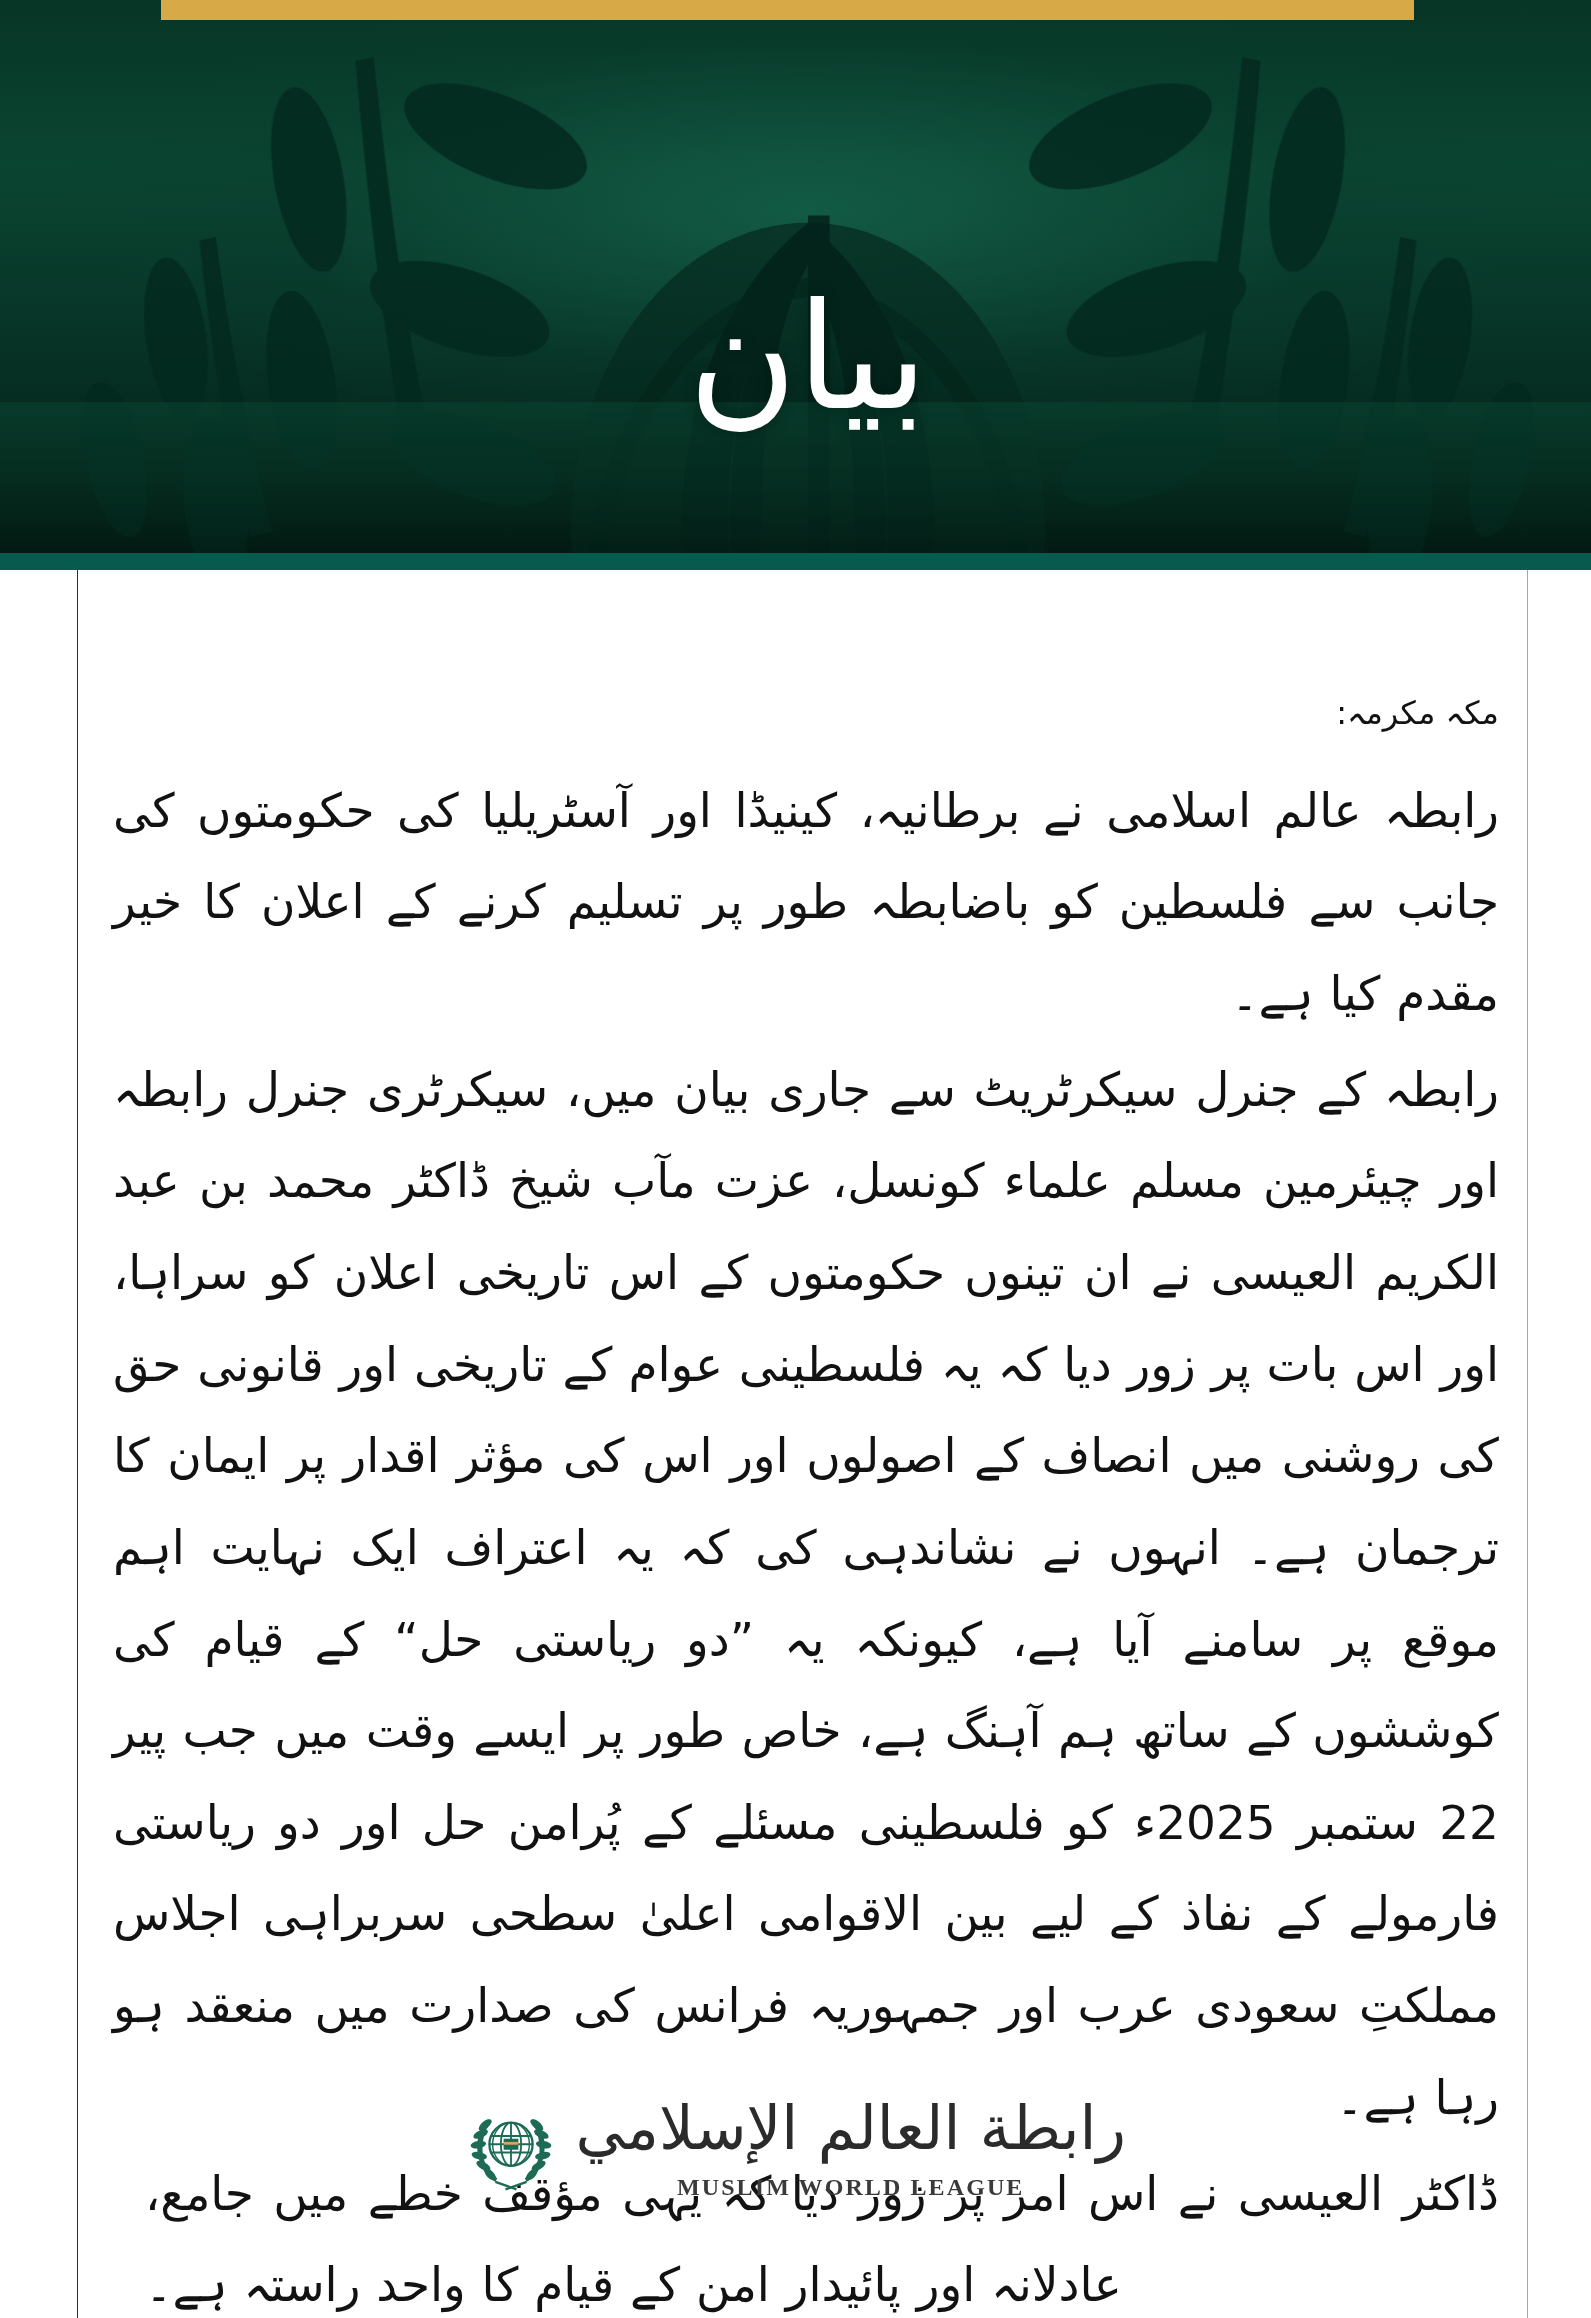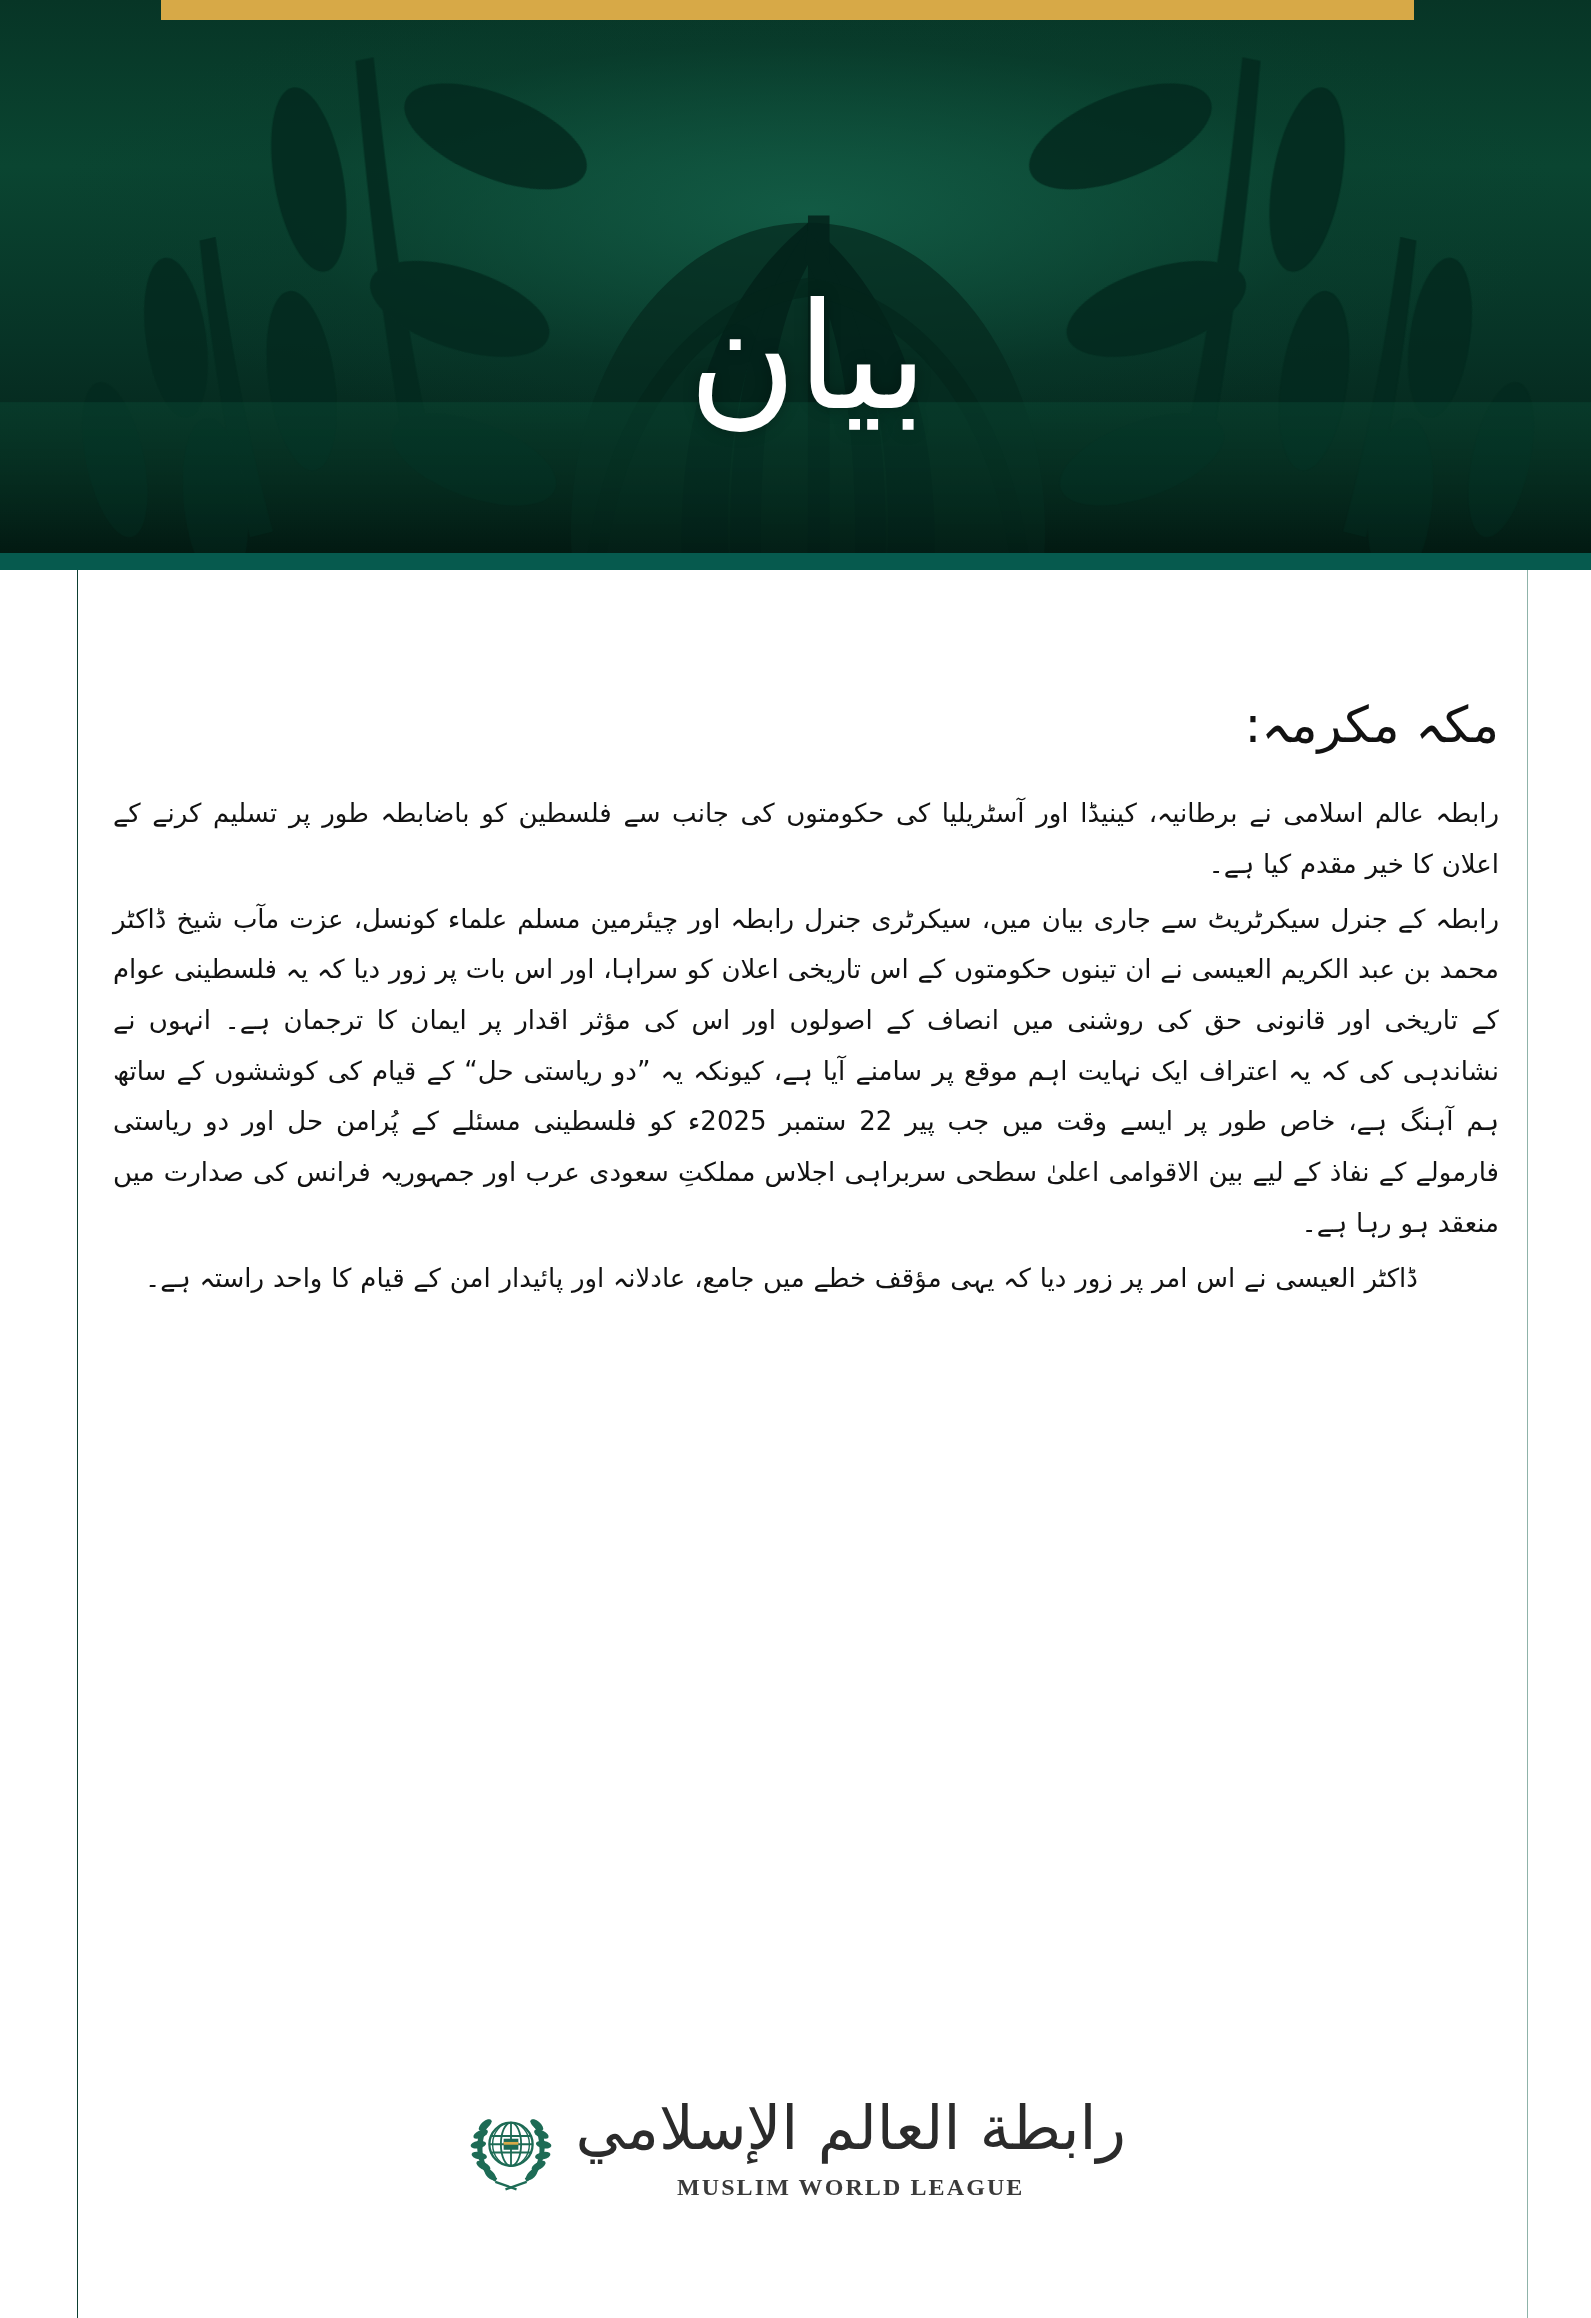--- a/index.html
+++ b/index.html
@@ -94,30 +94,30 @@
     position: absolute;
     top: 693px;
     left: 113px;
     width: 1386px;
     direction: rtl;
     text-align: right;
     color: #121212;
   }
 
   .dateline {
-    font-size: 50px;
+    font-size: 32px;
     line-height: 1.3;
     font-weight: 400;
     margin: 0 0 30px 0;
     padding-left: 177px;
     text-align: right;
   }
 
   .para {
-    font-size: 26px;
+    font-size: 47px;
     line-height: 1.95;
     margin: 0 0 4.2px 0;
     text-align: justify;
     text-align-last: right;
     text-justify: inter-word;
     word-spacing: 0.02em;
   }
   .para.last-center {
     text-align: justify;
     text-align-last: left;

